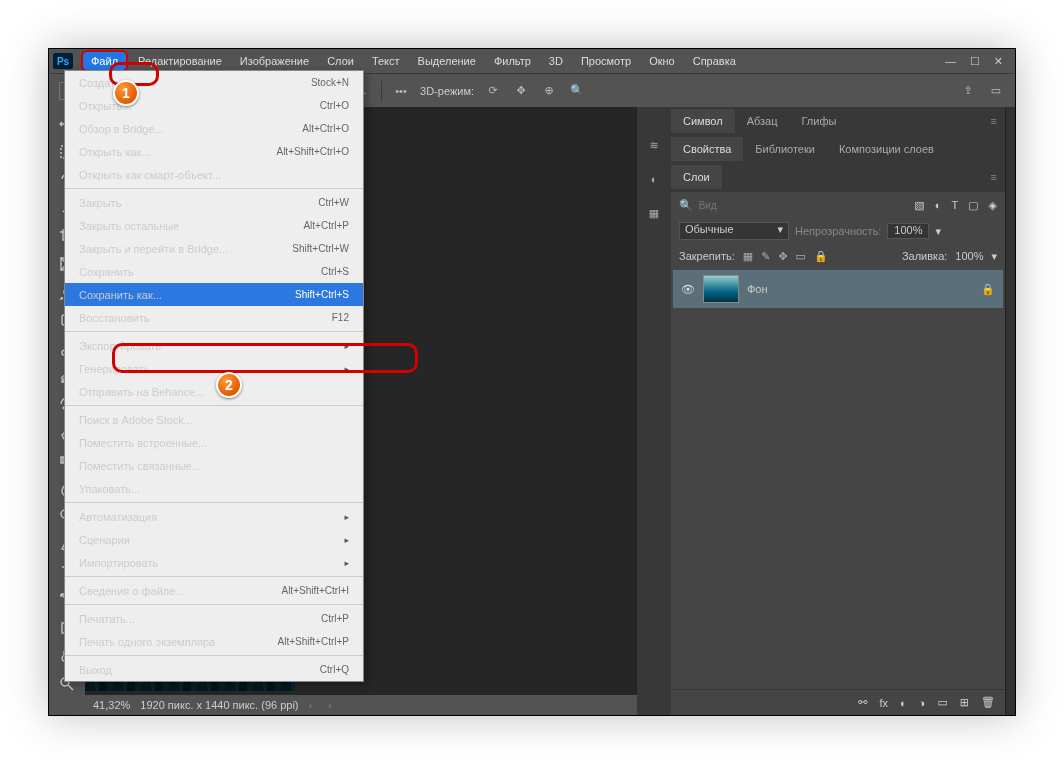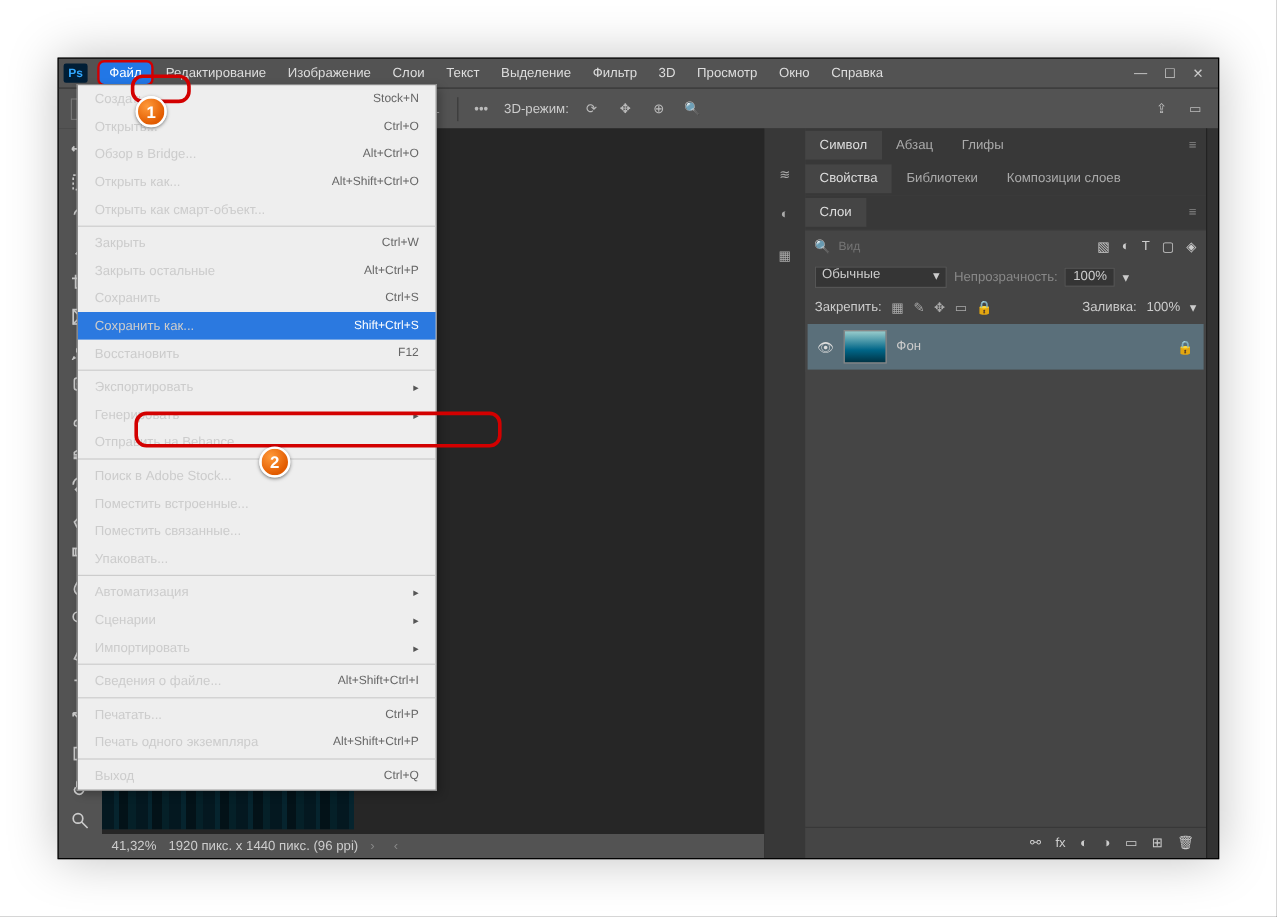--- a/index.html
+++ b/index.html
@@ -336,20 +336,24 @@
     </div>
     <hr>
     <div class="row">
       <span>Закрыть</span>
       <span class="sc">Ctrl+W</span>
     </div>
     <div class="row disabled">
       <span>Закрыть остальные</span>
       <span class="sc">Alt+Ctrl+P</span>
     </div>
+    <div class="row">
+      <span>Закрыть и перейти в Bridge...</span>
+      <span class="sc">Shift+Ctrl+W</span>
+    </div>
     <div class="row disabled">
       <span>Сохранить</span>
       <span class="sc">Ctrl+S</span>
     </div>
     <div class="row hl">
       <span>Сохранить как...</span>
       <span class="sc">Shift+Ctrl+S</span>
     </div>
     <div class="row disabled">
       <span>Восстановить</span>

